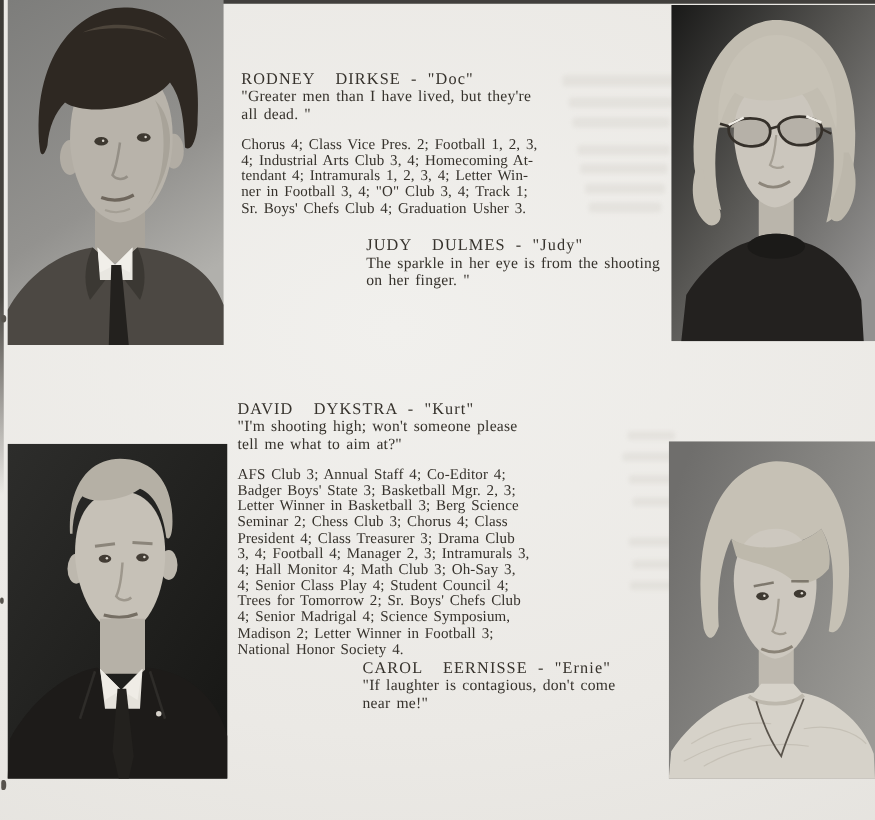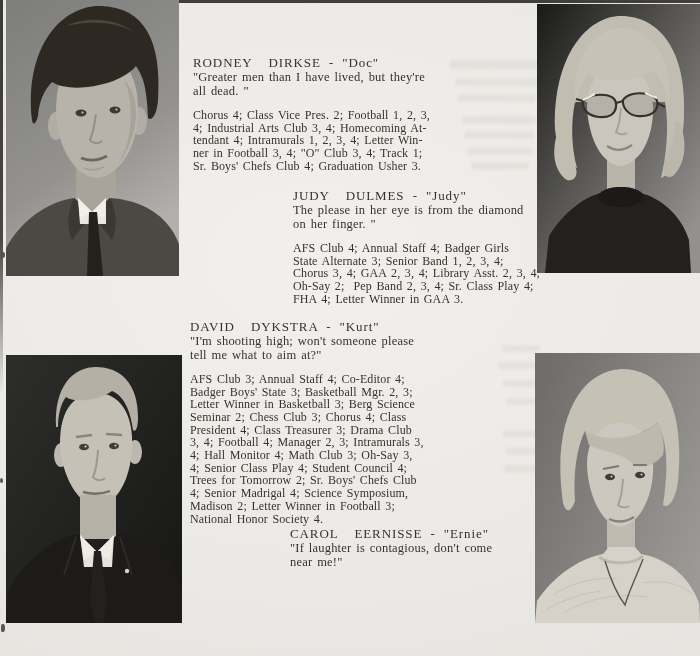--- a/index.html
+++ b/index.html
@@ -214,27 +214,22 @@
 all dead. "</p>
     <p class="activities">Chorus 4; Class Vice Pres. 2; Football 1, 2, 3,
 4; Industrial Arts Club 3, 4; Homecoming At-
 tendant 4; Intramurals 1, 2, 3, 4; Letter Win-
 ner in Football 3, 4; "O" Club 3, 4; Track 1;
 Sr. Boys' Chefs Club 4; Graduation Usher 3.</p>
   </section>
 
   <section class="entry" id="entry-judy">
     <h3 class="name">JUDY  DULMES - "Judy"</h3>
-    <p class="quote">The please in her eye is from the diamond
+    <p class="quote">The sparkle in her eye is from the shooting
 on her finger. "</p>
-    <p class="activities">AFS Club 4; Annual Staff 4; Badger Girls
-State Alternate 3; Senior Band 1, 2, 3, 4;
-Chorus 3, 4; GAA 2, 3, 4; Library Asst. 2, 3, 4;
-Oh-Say 2;  Pep Band 2, 3, 4; Sr. Class Play 4;
-FHA 4; Letter Winner in GAA 3.</p>
   </section>
 
   <section class="entry" id="entry-david">
     <h3 class="name">DAVID  DYKSTRA - "Kurt"</h3>
     <p class="quote">"I'm shooting high; won't someone please
 tell me what to aim at?"</p>
     <p class="activities">AFS Club 3; Annual Staff 4; Co-Editor 4;
 Badger Boys' State 3; Basketball Mgr. 2, 3;
 Letter Winner in Basketball 3; Berg Science
 Seminar 2; Chess Club 3; Chorus 4; Class

